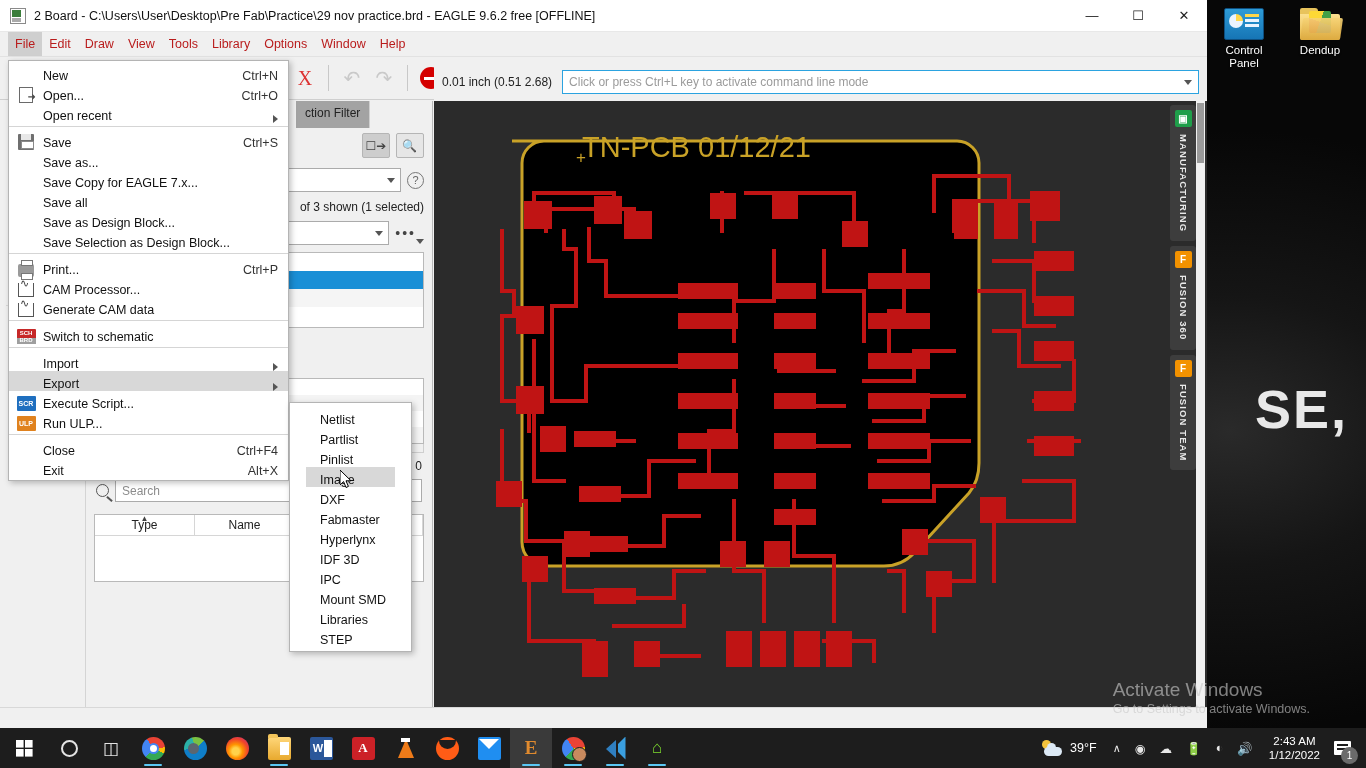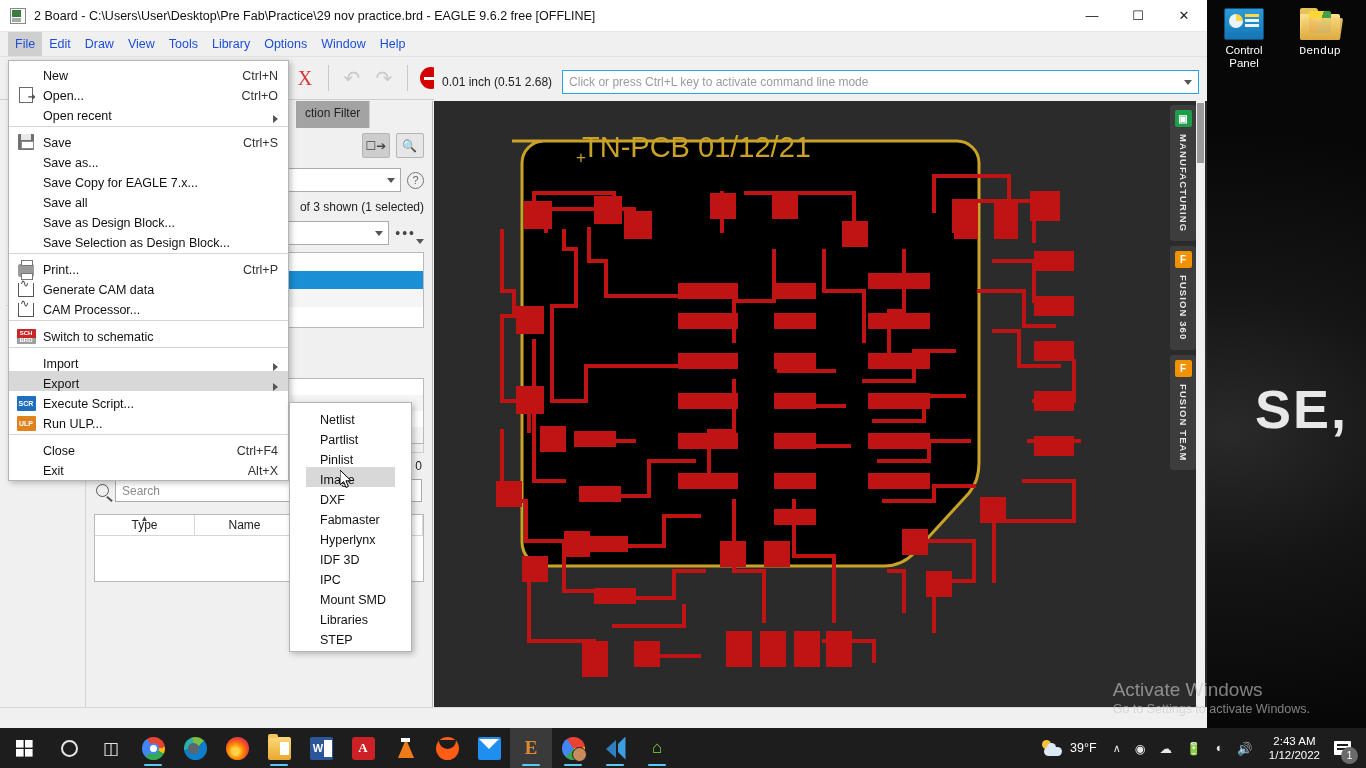--- a/index.html
+++ b/index.html
@@ -115,21 +115,21 @@
     width:46px; height:32px; display:flex; align-items:center; justify-content:center;
     color:#222; font-size:13px;
   }
 
   
   .menubar {
     height:24px; background:#f0f0f0; display:flex; align-items:stretch;
     padding-left:8px; font-size:12.5px;
   }
   .menubar .mi {
-    padding:10px 7px; display:flex; align-items:center; color:#1d4ed8;
+    padding:10px 7px; display:flex; align-items:center; color:#b91c1c;
   }
   .menubar .mi.active { background:#cfcfcf; }
 
   
   .toolbar {
     height:44px; background:#f0f0f0;
     border-top:1px solid #e2e2e2; border-bottom:1px solid #cfcfcf;
     display:flex; align-items:center; padding-left:6px;
   }
   .tb-sep { width:1px; height:26px; background:#c8c8c8; margin:0 7px; }
@@ -372,21 +372,21 @@
 
 <div id="desktop">
   <div class="wall-text" style="right:18px; top:378px; font-size:54px; color:#e8e8e8;margin-left:40px;">SE,</div>
 
   <div class="desk-icon" style="left:1209px; top:8px;">
     <span class="glyph cp-icon"></span>
     <span>Control</span><br>
     <span>Panel</span>
   </div>
 
-  <div class="desk-icon" style="left:1285px; top:8px;font-family:Liberation Mono, monospace;">
+  <div class="desk-icon" style="left:1285px; top:8px;">
     <span class="glyph folder-icon">
       <span class="ftab"></span>
         <span class="fbody"></span>
       <span class="fphoto"></span>
         <span class="fflap"></span>
     </span>
     <span>Dendup</span>
   </div>
 </div>
 
@@ -810,29 +810,29 @@
     <div class="menu-sep"></div>
     <div class="menu-item">
       <span class="mi-ico">
           <span class="printer"></span>
         </span>
       <span class="mi-lbl">Print...</span>
       <span class="mi-acc">Ctrl+P</span>
     </div>
     <div class="menu-item">
       <span class="mi-ico">
+          <span class="cam-ico"></span>
+        </span>
+      <span class="mi-lbl">CAM Processor...</span>
+    </div>
+    <div class="menu-item">
+      <span class="mi-ico">
           <span class="cam-ico" style="color:#1a9e4a"></span>
         </span>
       <span class="mi-lbl">Generate CAM data</span>
-    </div>
-    <div class="menu-item">
-      <span class="mi-ico">
-          <span class="cam-ico"></span>
-        </span>
-      <span class="mi-lbl">CAM Processor...</span>
     </div>
     <div class="menu-sep"></div>
     <div class="menu-item">
       <span class="mi-ico">
           <span class="m-badge m-sch">
             <span>SCH<br>BRD</span>
           </span>
         </span>
       <span class="mi-lbl">Switch to schematic</span>
     </div>

